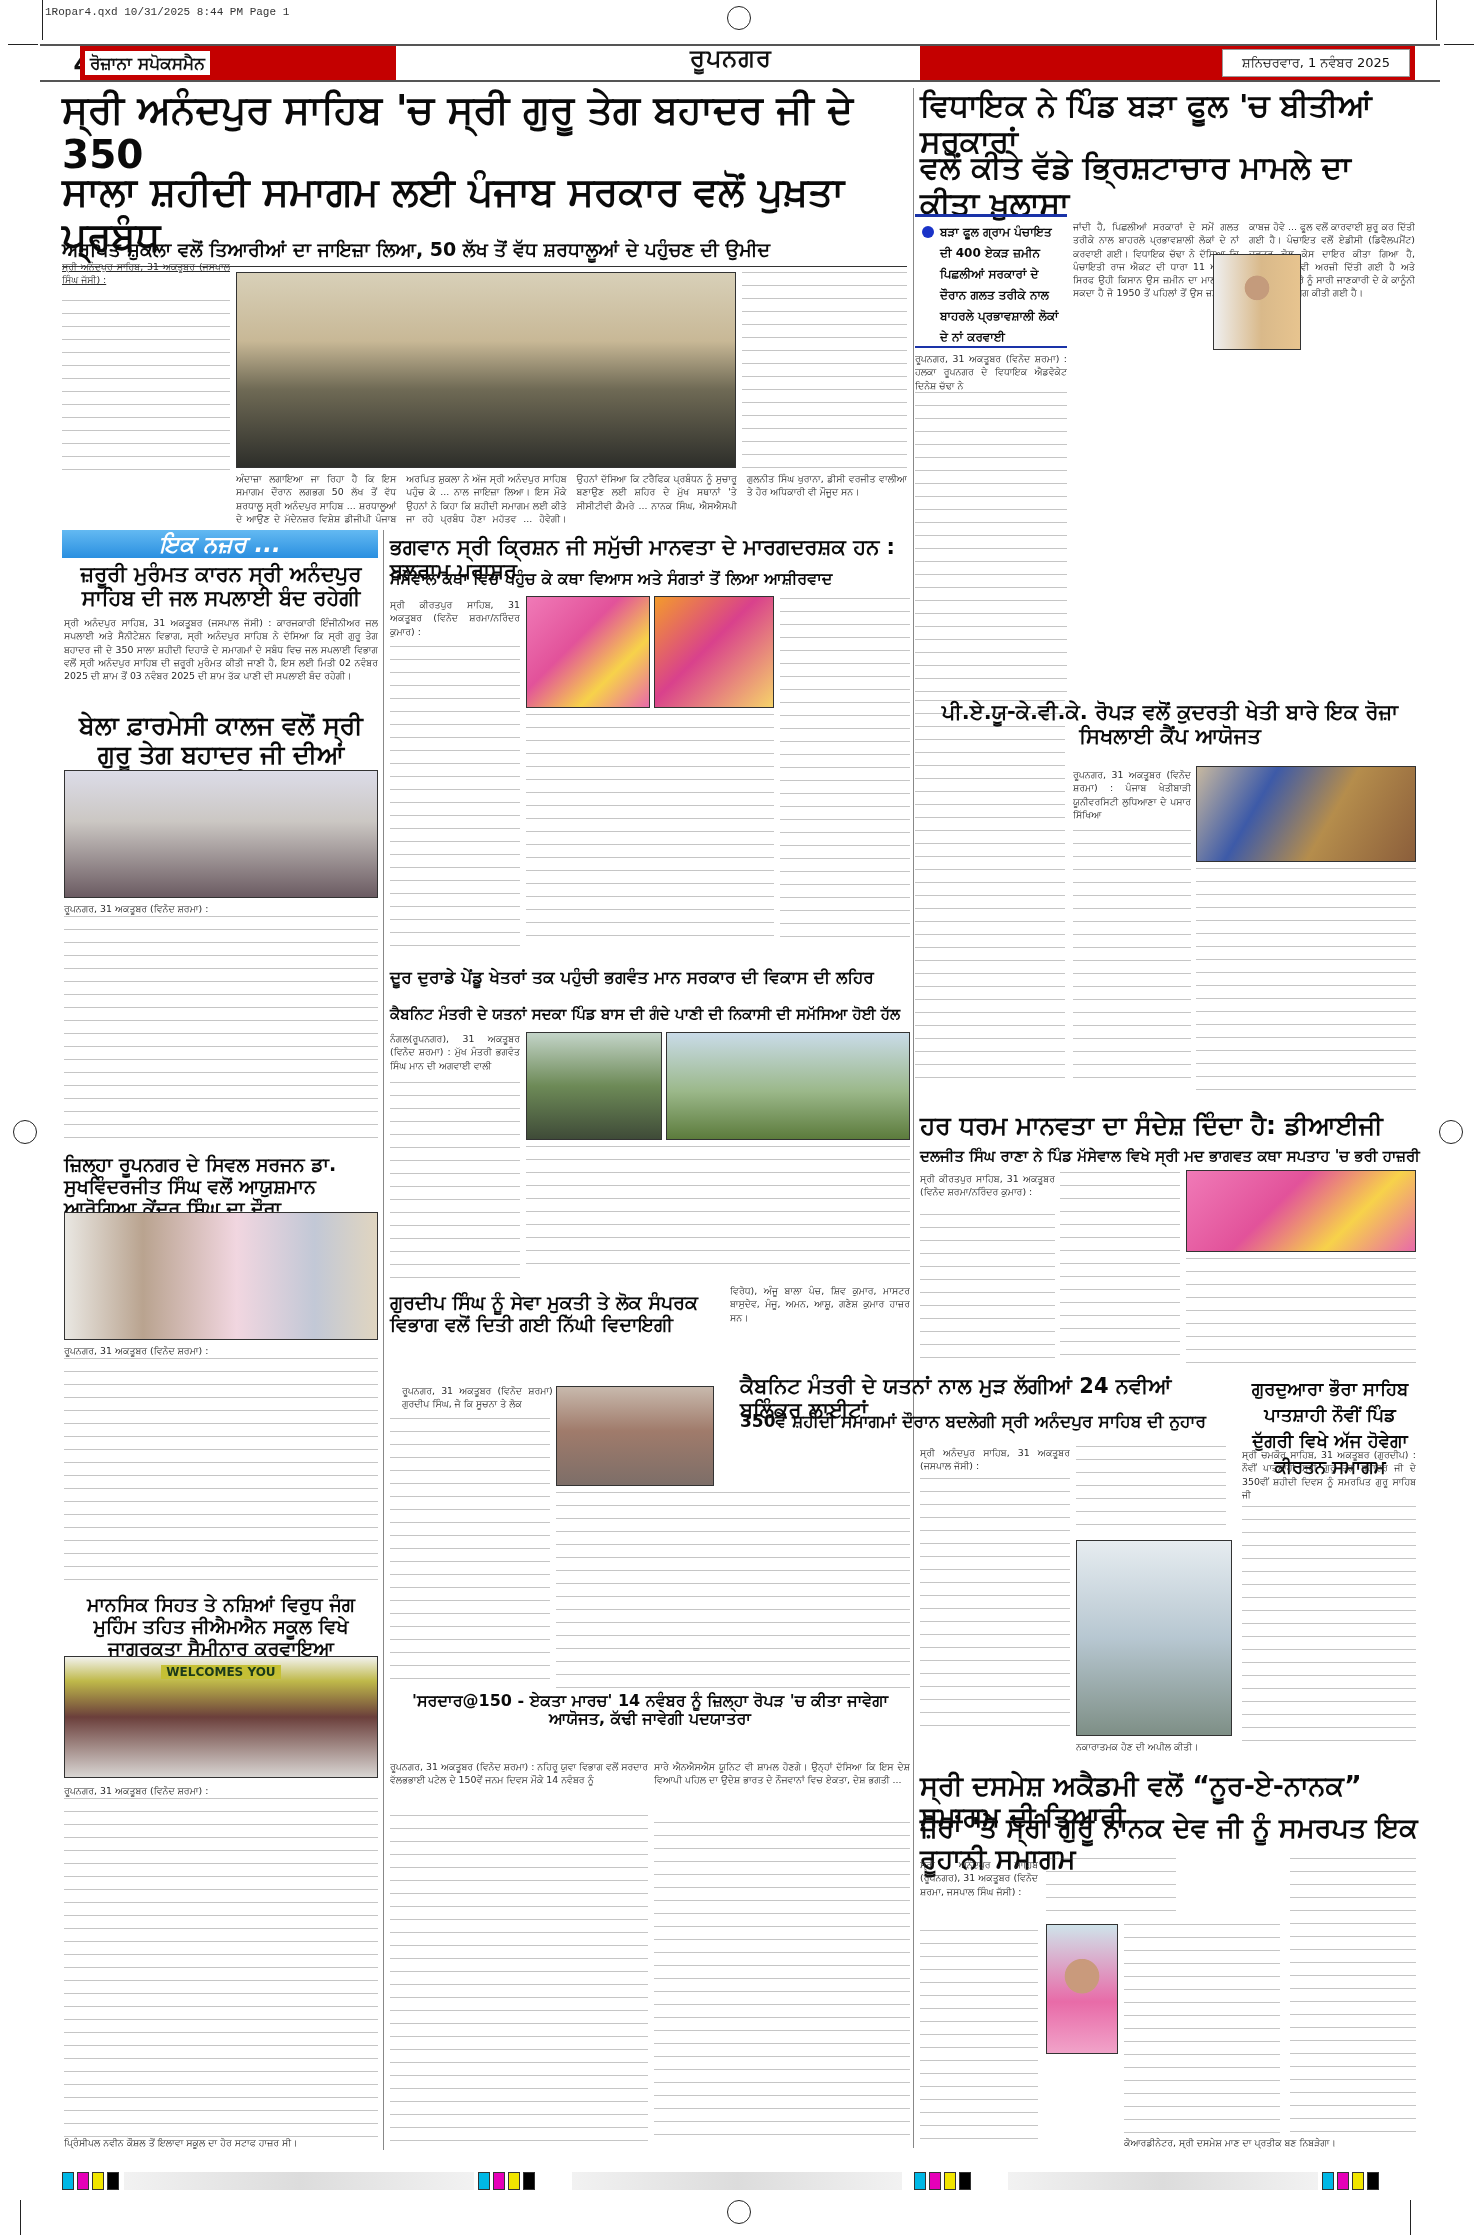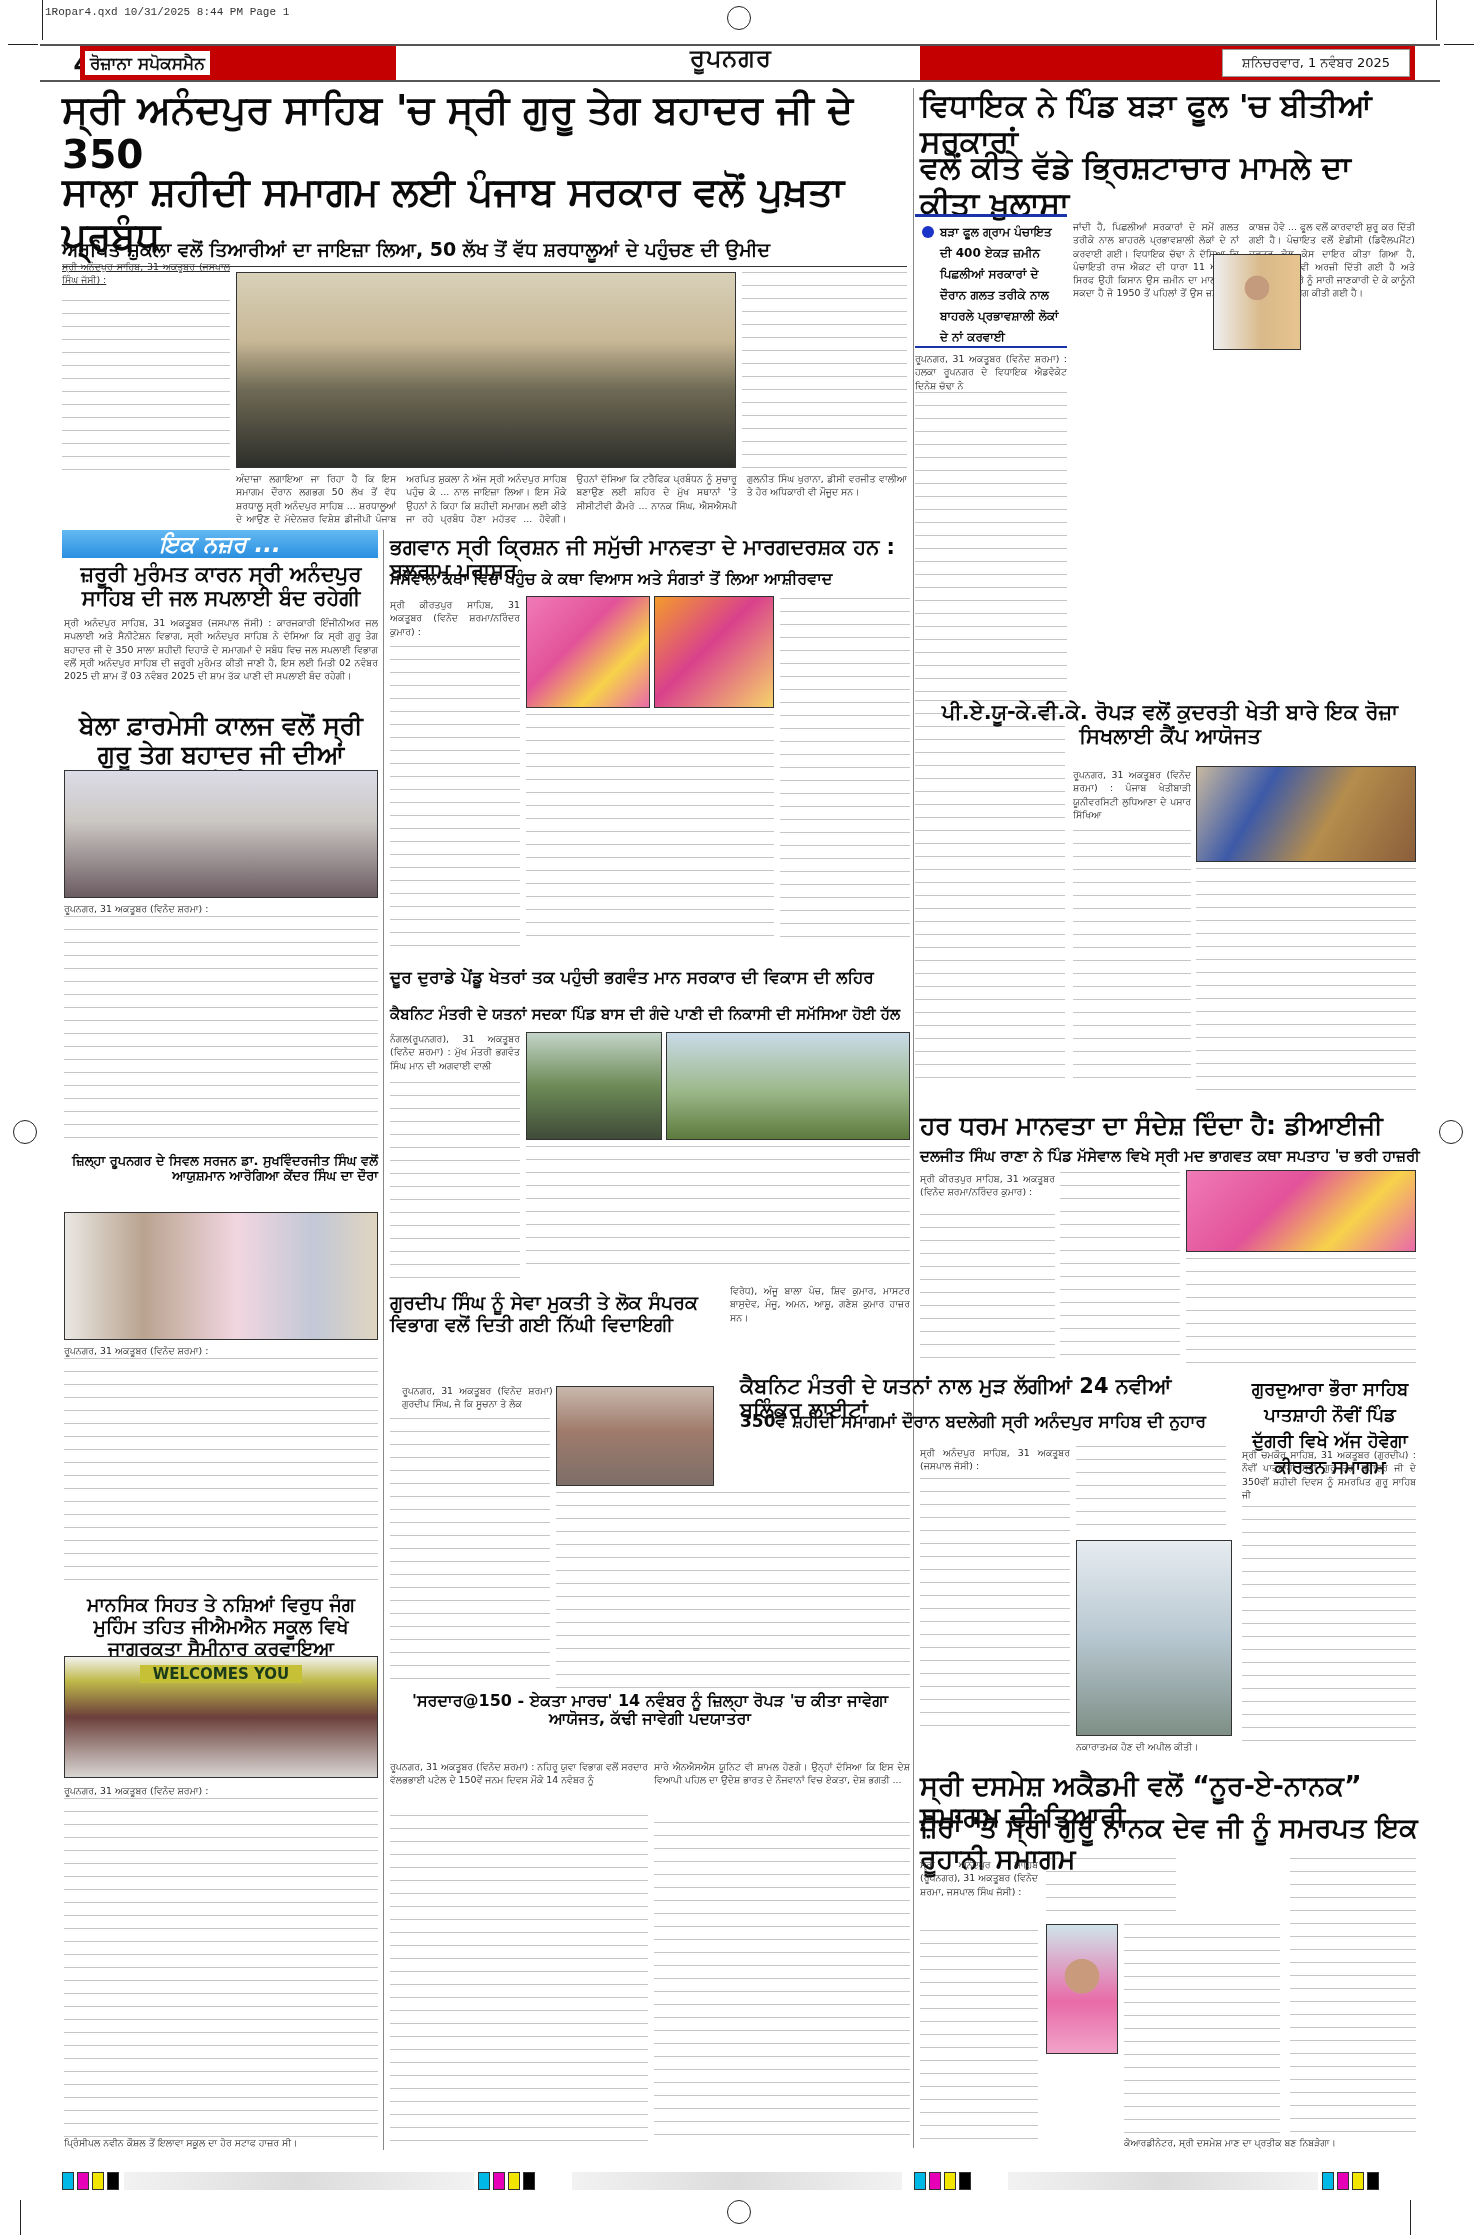--- a/index.html
+++ b/index.html
@@ -97,28 +97,28 @@
 <div class="abs col-rule" style="left:383px;top:530px;height:1620px;"></div>
 <div class="abs banner-blue" style="left:62px;top:530px;width:316px;height:28px;font-size:23px;line-height:28px;">ਇਕ ਨਜ਼ਰ ...</div>
 <div class="abs hl" style="left:64px;top:562px;width:314px;font-size:21px;text-align:center;">ਜ਼ਰੂਰੀ ਮੁਰੰਮਤ ਕਾਰਨ ਸ੍ਰੀ ਅਨੰਦਪੁਰ ਸਾਹਿਬ ਦੀ ਜਲ ਸਪਲਾਈ ਬੰਦ ਰਹੇਗੀ</div>
 <div class="abs txt" style="left:64px;top:616px;width:314px;height:92px;">ਸ੍ਰੀ ਅਨੰਦਪੁਰ ਸਾਹਿਬ, 31 ਅਕਤੂਬਰ (ਜਸਪਾਲ ਜੱਸੀ) : ਕਾਰਜਕਾਰੀ ਇੰਜੀਨੀਅਰ ਜਲ ਸਪਲਾਈ ਅਤੇ ਸੈਨੀਟੇਸ਼ਨ ਵਿਭਾਗ, ਸ੍ਰੀ ਅਨੰਦਪੁਰ ਸਾਹਿਬ ਨੇ ਦੱਸਿਆ ਕਿ ਸ੍ਰੀ ਗੁਰੂ ਤੇਗ ਬਹਾਦਰ ਜੀ ਦੇ 350 ਸਾਲਾ ਸ਼ਹੀਦੀ ਦਿਹਾੜੇ ਦੇ ਸਮਾਗਮਾਂ ਦੇ ਸਬੰਧ ਵਿਚ ਜਲ ਸਪਲਾਈ ਵਿਭਾਗ ਵਲੋਂ ਸ੍ਰੀ ਅਨੰਦਪੁਰ ਸਾਹਿਬ ਦੀ ਜ਼ਰੂਰੀ ਮੁਰੰਮਤ ਕੀਤੀ ਜਾਣੀ ਹੈ, ਇਸ ਲਈ ਮਿਤੀ 02 ਨਵੰਬਰ 2025 ਦੀ ਸ਼ਾਮ ਤੋਂ 03 ਨਵੰਬਰ 2025 ਦੀ ਸ਼ਾਮ ਤੱਕ ਪਾਣੀ ਦੀ ਸਪਲਾਈ ਬੰਦ ਰਹੇਗੀ।</div>
 
 <div class="abs hl" style="left:64px;top:712px;width:314px;font-size:25px;text-align:center;">ਬੇਲਾ ਫ਼ਾਰਮੇਸੀ ਕਾਲਜ ਵਲੋਂ ਸ੍ਰੀ ਗੁਰੂ ਤੇਗ ਬਹਾਦਰ ਜੀ ਦੀਆਂ ਸਿੱਖਿਆਵਾਂ 'ਤੇ ਸੈਮੀਨਾਰ ਦਾ ਆਯੋਜਨ</div>
 <div class="abs photo ph-hall" style="left:64px;top:770px;width:314px;height:128px;"></div>
 <div class="abs txt" style="left:64px;top:902px;width:314px;height:16px;">ਰੂਪਨਗਰ, 31 ਅਕਤੂਬਰ (ਵਿਨੋਦ ਸ਼ਰਮਾ) :</div>
 <div class="abs lines" style="left:64px;top:916px;width:314px;height:228px;"></div>
 
-<div class="abs hl" style="left:64px;top:1154px;width:314px;font-size:13px;text-align:right;">ਜ਼ਿਲ੍ਹਾ ਰੂਪਨਗਰ ਦੇ ਸਿਵਲ ਸਰਜਨ ਡਾ. ਸੁਖਵਿੰਦਰਜੀਤ ਸਿੰਘ ਵਲੋਂ ਆਯੁਸ਼ਮਾਨ ਆਰੋਗਿਆ ਕੇਂਦਰ ਸਿੰਘ ਦਾ ਦੌਰਾ</div>
+<div class="abs hl" style="left:64px;top:1154px;width:314px;font-size:19px;text-align:left;">ਜ਼ਿਲ੍ਹਾ ਰੂਪਨਗਰ ਦੇ ਸਿਵਲ ਸਰਜਨ ਡਾ. ਸੁਖਵਿੰਦਰਜੀਤ ਸਿੰਘ ਵਲੋਂ ਆਯੁਸ਼ਮਾਨ ਆਰੋਗਿਆ ਕੇਂਦਰ ਸਿੰਘ ਦਾ ਦੌਰਾ</div>
 <div class="abs photo ph-doctors" style="left:64px;top:1212px;width:314px;height:128px;"></div>
 <div class="abs txt" style="left:64px;top:1344px;width:314px;height:16px;">ਰੂਪਨਗਰ, 31 ਅਕਤੂਬਰ (ਵਿਨੋਦ ਸ਼ਰਮਾ) :</div>
 <div class="abs lines" style="left:64px;top:1358px;width:314px;height:232px;"></div>
 
 <div class="abs hl" style="left:64px;top:1594px;width:314px;font-size:19px;text-align:center;">ਮਾਨਸਿਕ ਸਿਹਤ ਤੇ ਨਸ਼ਿਆਂ ਵਿਰੁਧ ਜੰਗ ਮੁਹਿੰਮ ਤਹਿਤ ਜੀਐਮਐਨ ਸਕੂਲ ਵਿਖੇ ਜਾਗਰੂਕਤਾ ਸੈਮੀਨਾਰ ਕਰਵਾਇਆ</div>
 <div class="abs photo ph-school" style="left:64px;top:1656px;width:314px;height:122px;">
-  <div style="margin:8px auto 0;width:162px;background:#c5c035;color:#1a3a1a;font-size:15px;font-weight:bold;text-align:center;">WELCOMES YOU</div>
+  <div style="margin:8px auto 0;width:120px;background:#c5c035;color:#1a3a1a;font-size:12px;font-weight:bold;text-align:center;">WELCOMES YOU</div>
 </div>
 <div class="abs txt" style="left:64px;top:1784px;width:314px;height:16px;">ਰੂਪਨਗਰ, 31 ਅਕਤੂਬਰ (ਵਿਨੋਦ ਸ਼ਰਮਾ) :</div>
 <div class="abs lines" style="left:64px;top:1798px;width:314px;height:340px;"></div>
 <div class="abs txt" style="left:64px;top:2136px;width:314px;height:14px;">ਪ੍ਰਿੰਸੀਪਲ ਨਵੀਨ ਕੌਸ਼ਲ ਤੋਂ ਇਲਾਵਾ ਸਕੂਲ ਦਾ ਹੋਰ ਸਟਾਫ ਹਾਜ਼ਰ ਸੀ।</div>
 
 <div class="abs hl" style="left:390px;top:535px;width:520px;font-size:21px;">ਭਗਵਾਨ ਸ੍ਰੀ ਕ੍ਰਿਸ਼ਨ ਜੀ ਸਮੁੱਚੀ ਮਾਨਵਤਾ ਦੇ ਮਾਰਗਦਰਸ਼ਕ ਹਨ : ਬਲਰਾਮ ਪਰਾਸ਼ਰ</div>
 <div class="abs hl" style="left:390px;top:570px;width:520px;font-size:16px;">ਮੱਸੇਵਾਲ ਕਥਾ ਵਿਚ ਪਹੁੰਚ ਕੇ ਕਥਾ ਵਿਆਸ ਅਤੇ ਸੰਗਤਾਂ ਤੋਂ ਲਿਆ ਆਸ਼ੀਰਵਾਦ</div>
 <div class="abs txt" style="left:390px;top:598px;width:130px;height:46px;">ਸ੍ਰੀ ਕੀਰਤਪੁਰ ਸਾਹਿਬ, 31 ਅਕਤੂਬਰ (ਵਿਨੋਦ ਸ਼ਰਮਾ/ਨਰਿੰਦਰ ਕੁਮਾਰ) :</div>
 <div class="abs lines" style="left:390px;top:646px;width:130px;height:300px;"></div>
 <div class="abs photo ph-pink" style="left:526px;top:596px;width:124px;height:112px;"></div>

